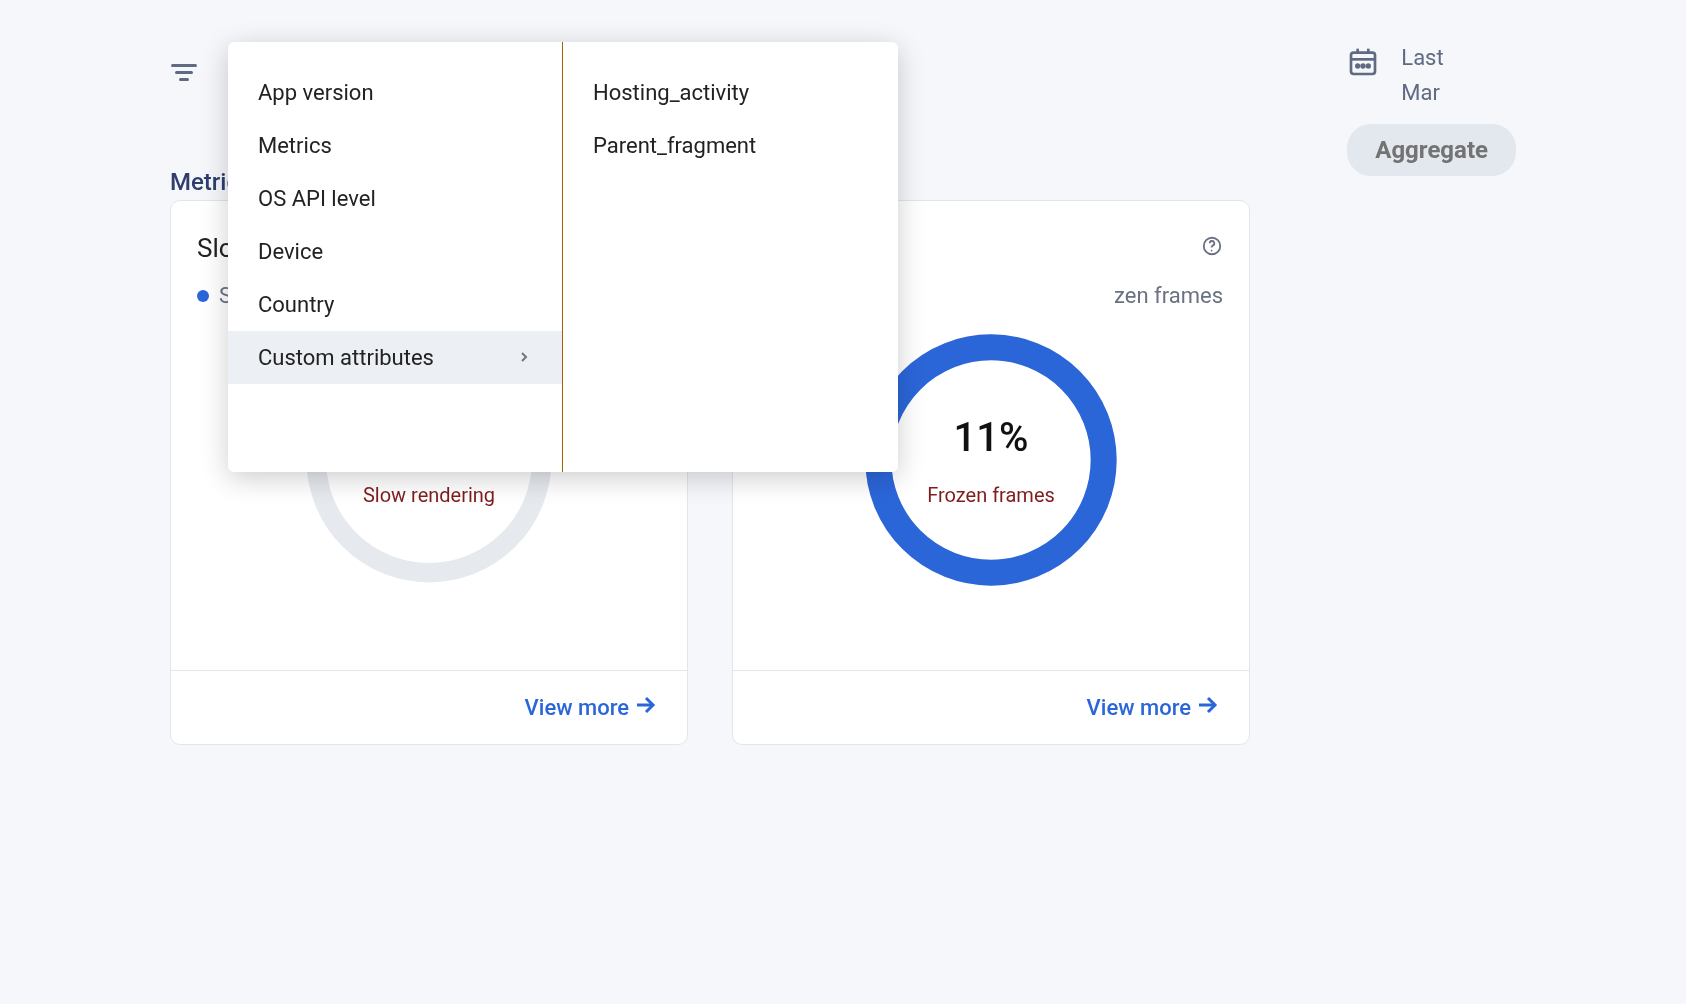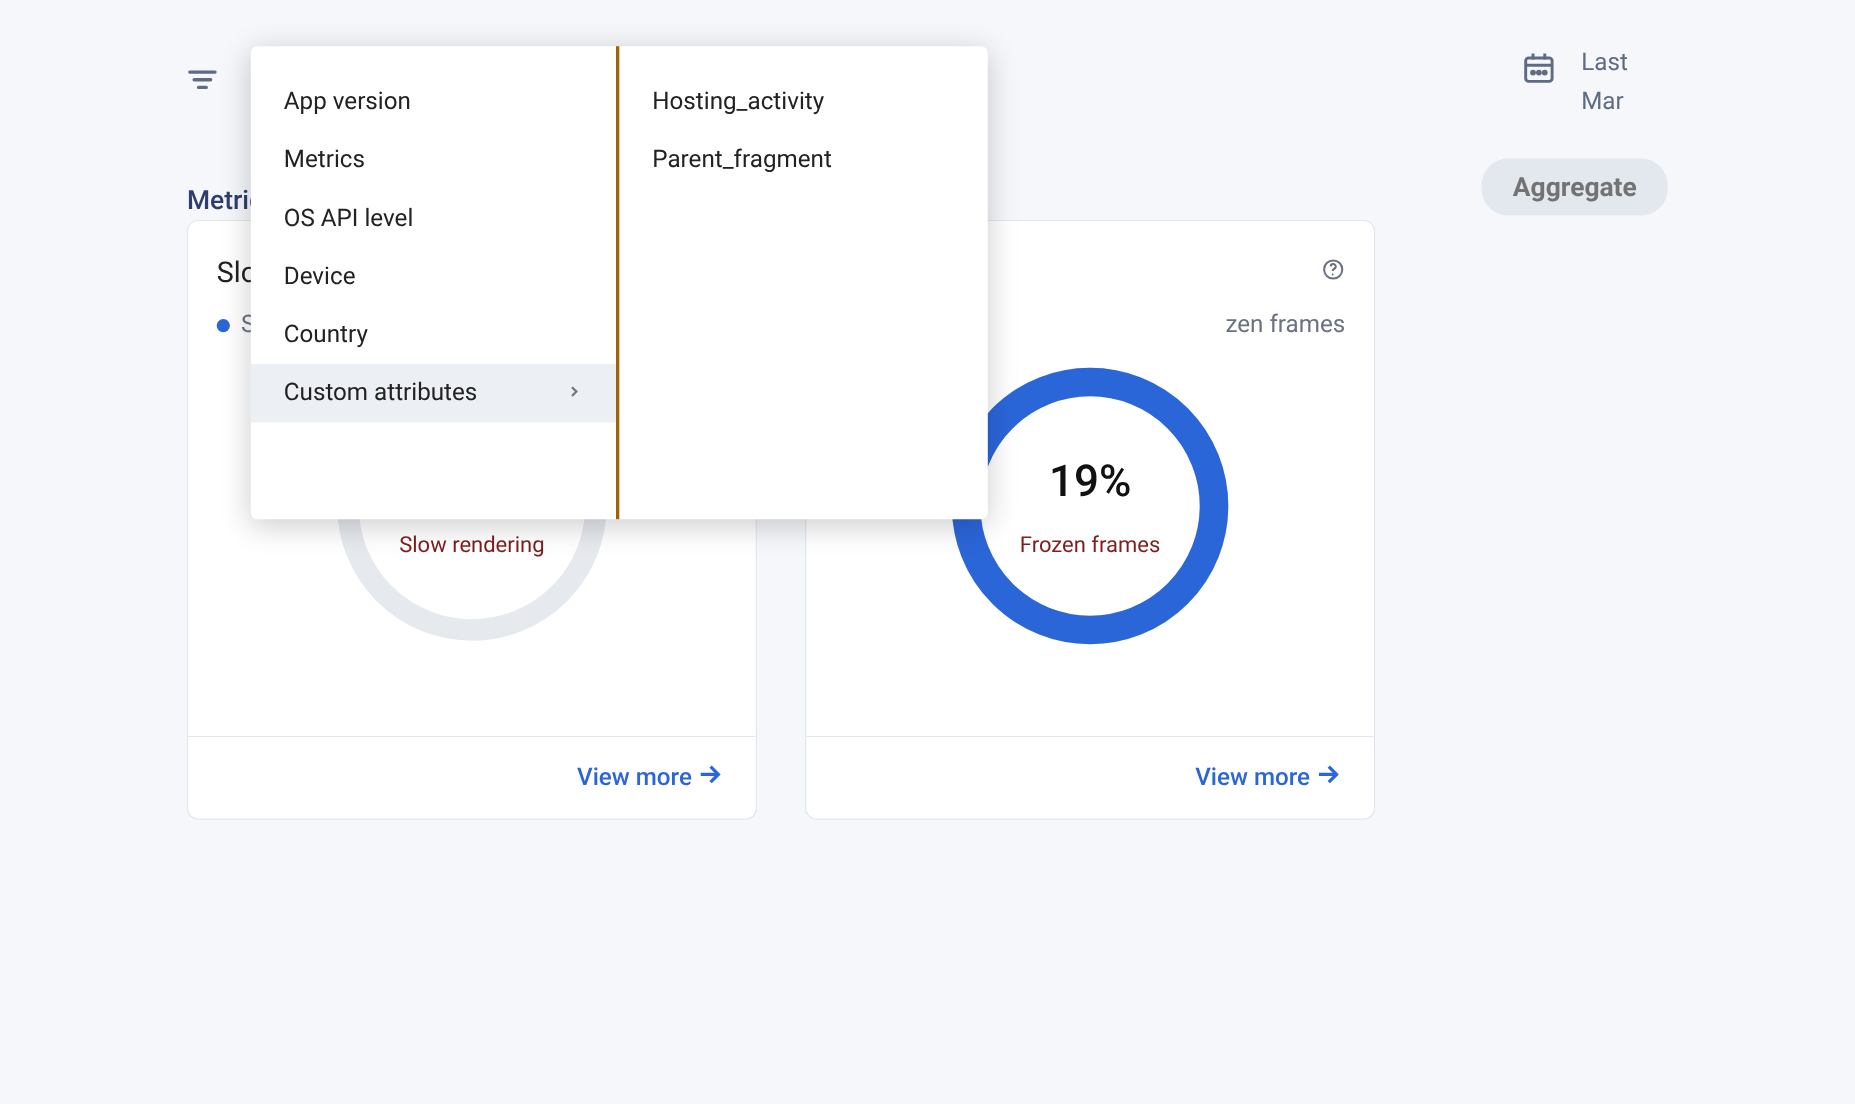--- a/index.html
+++ b/index.html
@@ -48,21 +48,21 @@
     background: #fff;
     border-radius: 6px;
     box-shadow: 0 6px 28px rgba(0,0,0,0.20);
     display: flex;
     min-height: 430px;
     z-index: 50;
   }
   .dropdown-col {
     width: 335px;
     padding: 24px 0;
-    border-right: 3px solid #a16207;
+    border-right: 1px solid #a16207;
   }
   .dropdown-col:last-child { border-right: none; }
   .dropdown-item {
     padding: 14px 30px;
     font-size: 22px;
     color: #222;
     display: flex;
     align-items: center;
     justify-content: space-between;
     cursor: pointer;
@@ -71,22 +71,22 @@
     background: #eceff3;
   }
   .chevron-right { color: #707680; }
   .chevron-right svg { width: 16px; height: 16px; }
   .toggle-area {
     position: absolute;
     right: 0;
     top: 0;
     display: flex;
     flex-direction: column;
-    align-items: center;
-    gap: 34px;
+    align-items: flex-start;
+    gap: 14px;
   }
   .date-area {
     display: flex;
     align-items: flex-start;
     gap: 22px;
   }
   .calendar-icon {
     color: #5f6b82;
     margin-top: 6px;
   }
@@ -301,21 +301,21 @@
         <div class="legend" style="justify-content:flex-end;">
           <span>zen frames</span>
         </div>
         <div class="gauge-wrap">
           <div class="gauge">
             <svg viewBox="0 0 120 120">
               <circle cx="60" cy="60" r="52" stroke="#e6e9ee" stroke-width="12" fill="none"></circle>
               <circle cx="60" cy="60" r="52" stroke="#2b66d9" stroke-width="12" fill="none" stroke-dasharray="326.7" stroke-dashoffset="0" stroke-linecap="round"></circle>
             </svg>
             <div class="gauge-text">
-              <div class="gauge-value">19%</div>
+              <div class="gauge-value">11%</div>
               <div class="gauge-sublabel">Frozen frames</div>
             </div>
           </div>
         </div>
       </div>
       <div class="card-footer">
         <div class="view-more">
           <span>View more</span>
           <span class="arrow-right">
             <svg viewBox="0 0 24 24" fill="none" stroke="currentColor" stroke-width="3">

